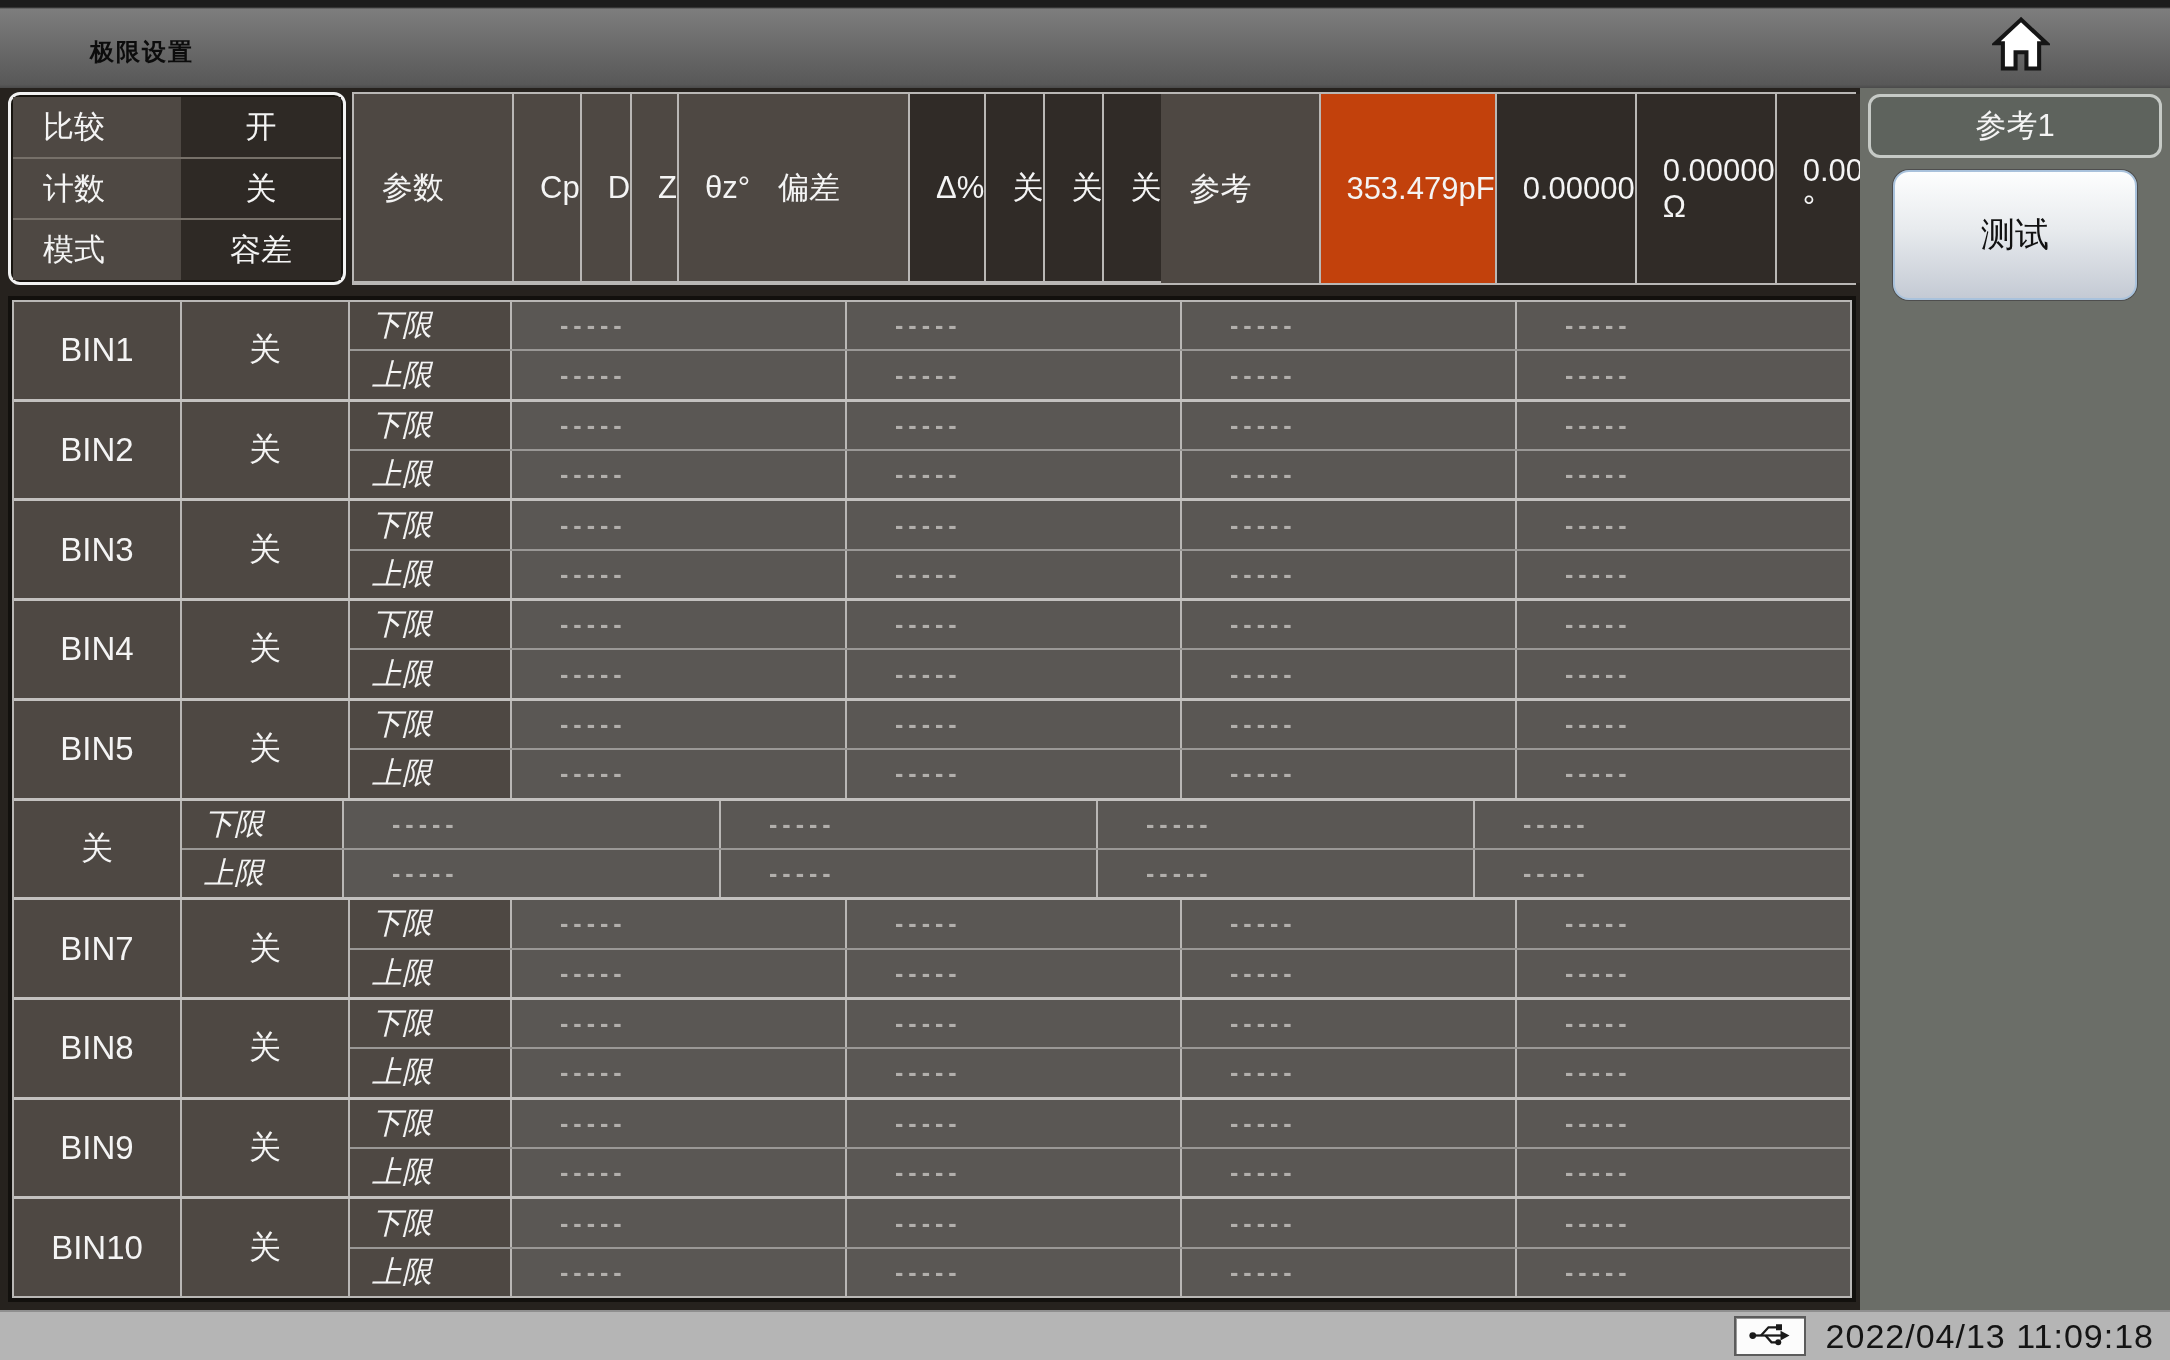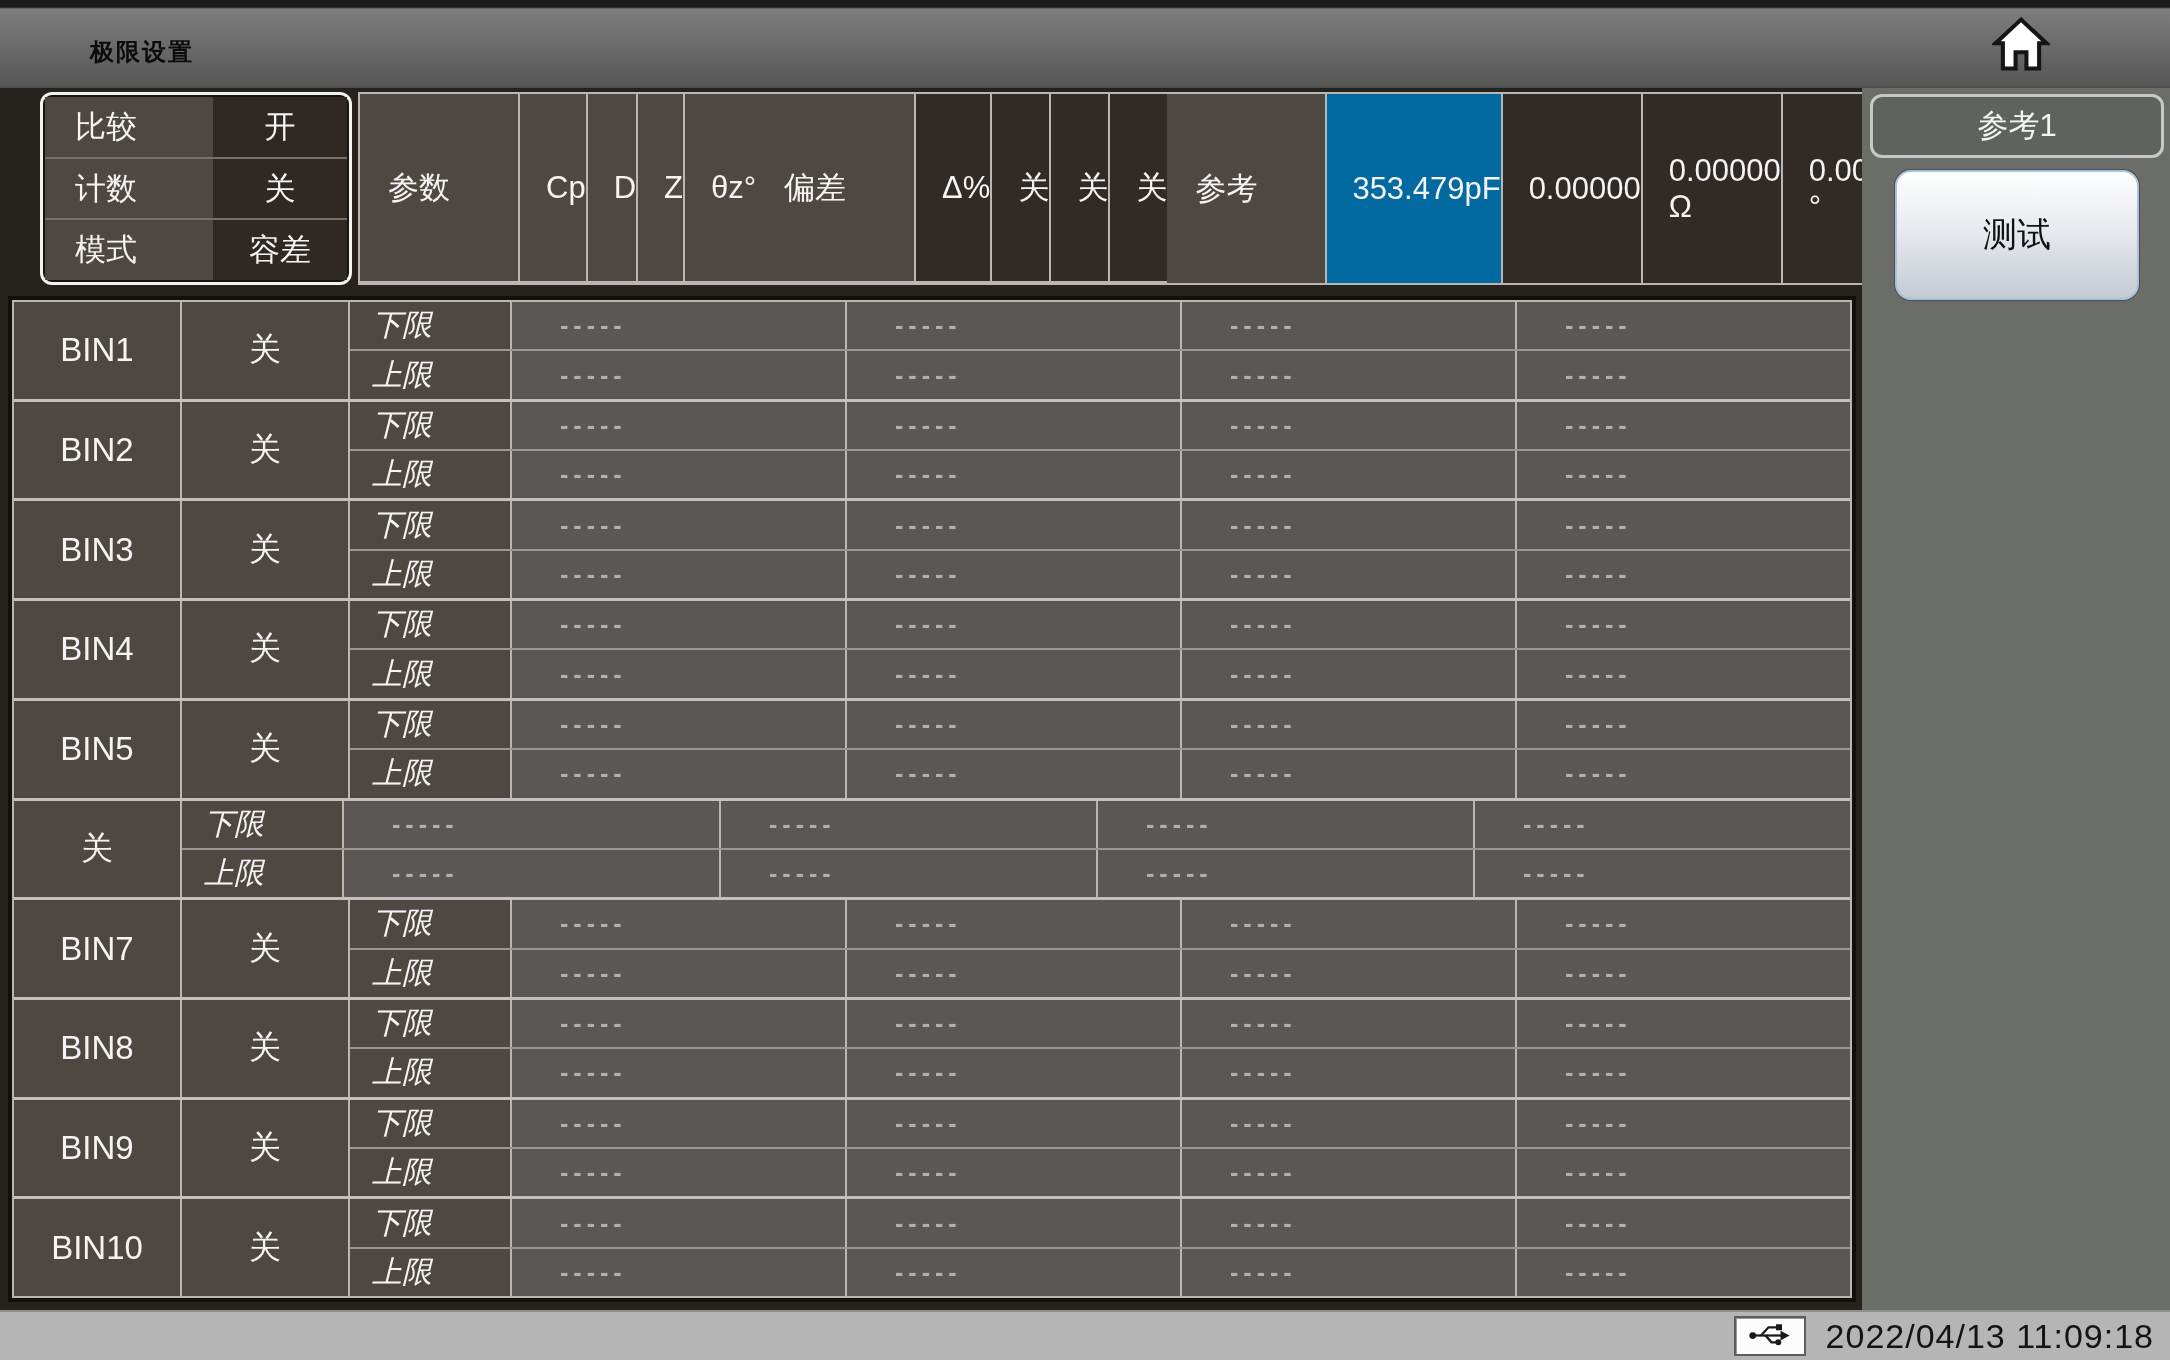--- a/index.html
+++ b/index.html
@@ -12,37 +12,37 @@
   .home-btn{position:absolute;right:118px;top:16px;width:62px;height:62px;display:flex;align-items:center;justify-content:center;cursor:pointer;}
 
   
   .content{display:flex;height:1222px;width:100%;}
   .left-zone{width:1862px;height:100%;background:#26221e;padding:4px 0 0 8px;}
   .right-zone{flex:1;height:100%;background:#6b6e68;padding:4px 8px 0 8px;display:flex;flex-direction:column;align-items:center;}
 
   .top-widgets{display:flex;gap:6px;height:193px;}
 
   
-  .comp{position:relative;width:338px;height:193px;border:3px solid #f2f2f2;border-radius:12px;background:#17140f;margin-left:32px;}
+  .comp{position:relative;width:338px;height:193px;border:3px solid #f2f2f2;border-radius:12px;background:#17140f;}
   .comp-inner{position:absolute;inset:2px;display:flex;flex-direction:column;}
   .comp-row{flex:1;display:flex;border-bottom:2px solid #767069;}
   .comp-row:last-child{border-bottom:none;border-radius:8px;}
   .comp-label{width:168px;background:#4e4843;color:#f4f4f4;font-size:31px;display:flex;align-items:center;padding-left:30px;}
   .comp-value{flex:1;background:#2e2925;color:#f4f4f4;font-size:31px;display:flex;align-items:center;justify-content:center;cursor:pointer;}
 
   
   .ptable{width:1504px;height:193px;border:2px solid #b9b7b5;background:#302b27;display:flex;flex-direction:row;}
   .p-row{flex:1;display:flex;border-bottom:2px solid #b9b7b5;}
   .p-row:last-child{border-bottom:none;}
   .p-label{width:160px;background:#4e4843;color:#f4f4f4;font-size:31px;display:flex;align-items:center;padding-left:28px;border-right:2px solid #b9b7b5;}
   .p-cell{flex:1;color:#f4f4f4;font-size:31px;display:flex;align-items:center;padding-left:26px;border-right:2px solid #b9b7b5;cursor:pointer;}
   .p-cell:last-child{border-right:none;}
   .row-head .p-cell{background:#4e4843;}
   .row-dark .p-cell{background:#302b27;}
-  .p-cell.blue{background:#0369a1;padding-left:25px;}
+  .p-cell.blue{background:#c2410c;padding-left:25px;}
 
   
   .ref-btn{width:294px;height:64px;margin-top:2px;border:3px solid #c6cac6;border-radius:12px;background:#5e635d;color:#f4f4f4;font-size:31px;display:flex;align-items:center;justify-content:center;cursor:pointer;}
   .test-btn{width:244px;height:130px;margin-top:12px;border:2px solid #a9c2dc;border-radius:16px;background:linear-gradient(#fdfefe 0%,#e8ebee 45%,#c4cad4 100%);color:#111;font-size:34px;display:flex;align-items:center;justify-content:center;cursor:pointer;box-shadow:0 0 0 1px #4e4e4e;}
 
   
   .bin-outer{margin-top:11px;width:1848px;height:1006px;border:4px solid #12100d;background:#12100d;}
   .bin-inner{width:100%;height:100%;border:2px solid #b9b7b5;display:flex;flex-direction:column;background:#5a5754;}
   .bin-group{flex:1;display:flex;border-bottom:3px solid #c3c1bf;min-height:0;}
   .bin-group:last-child{border-bottom:none;}

